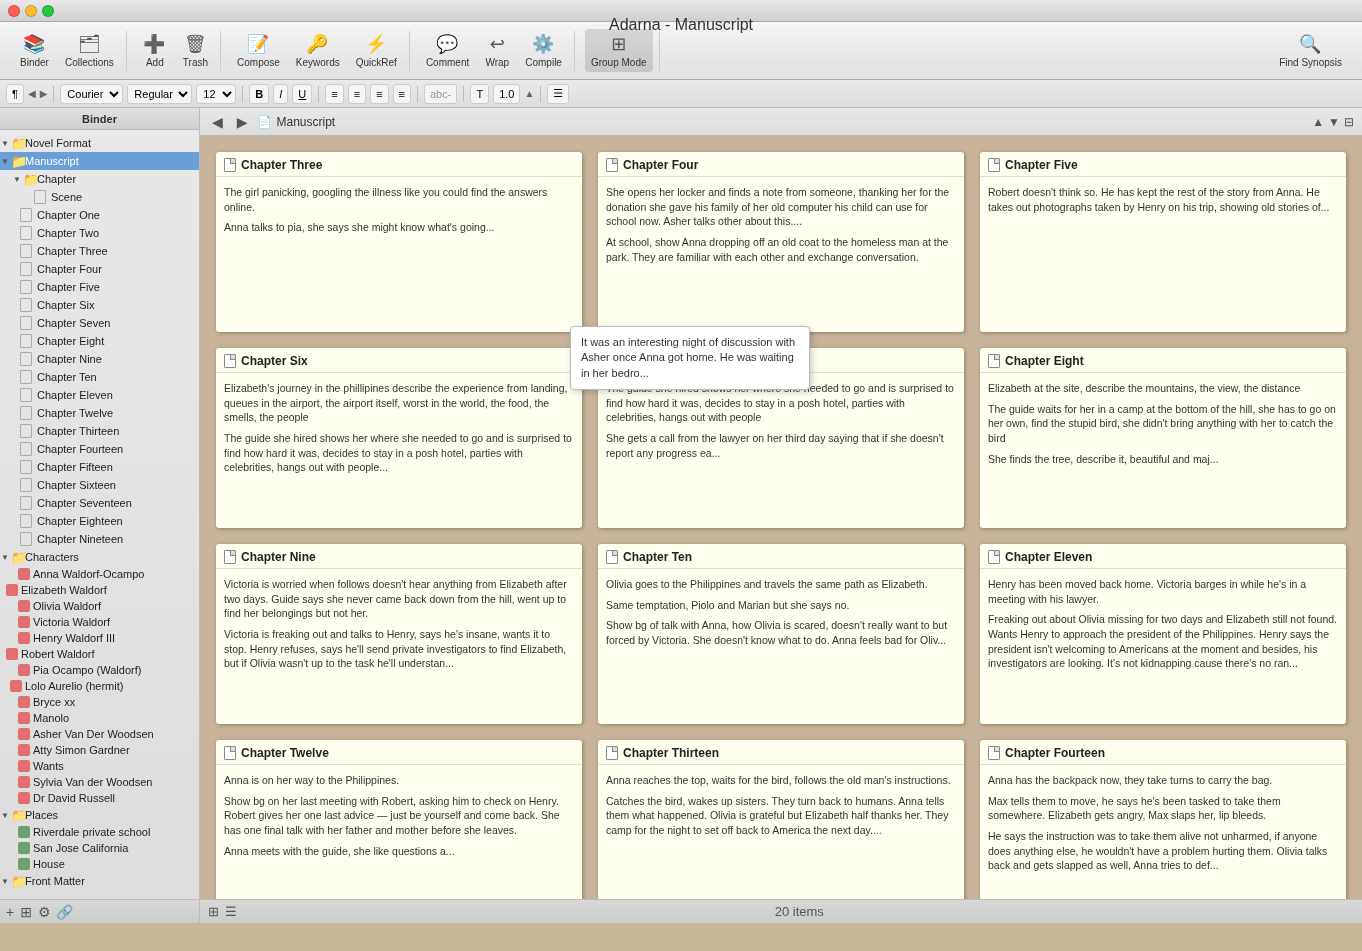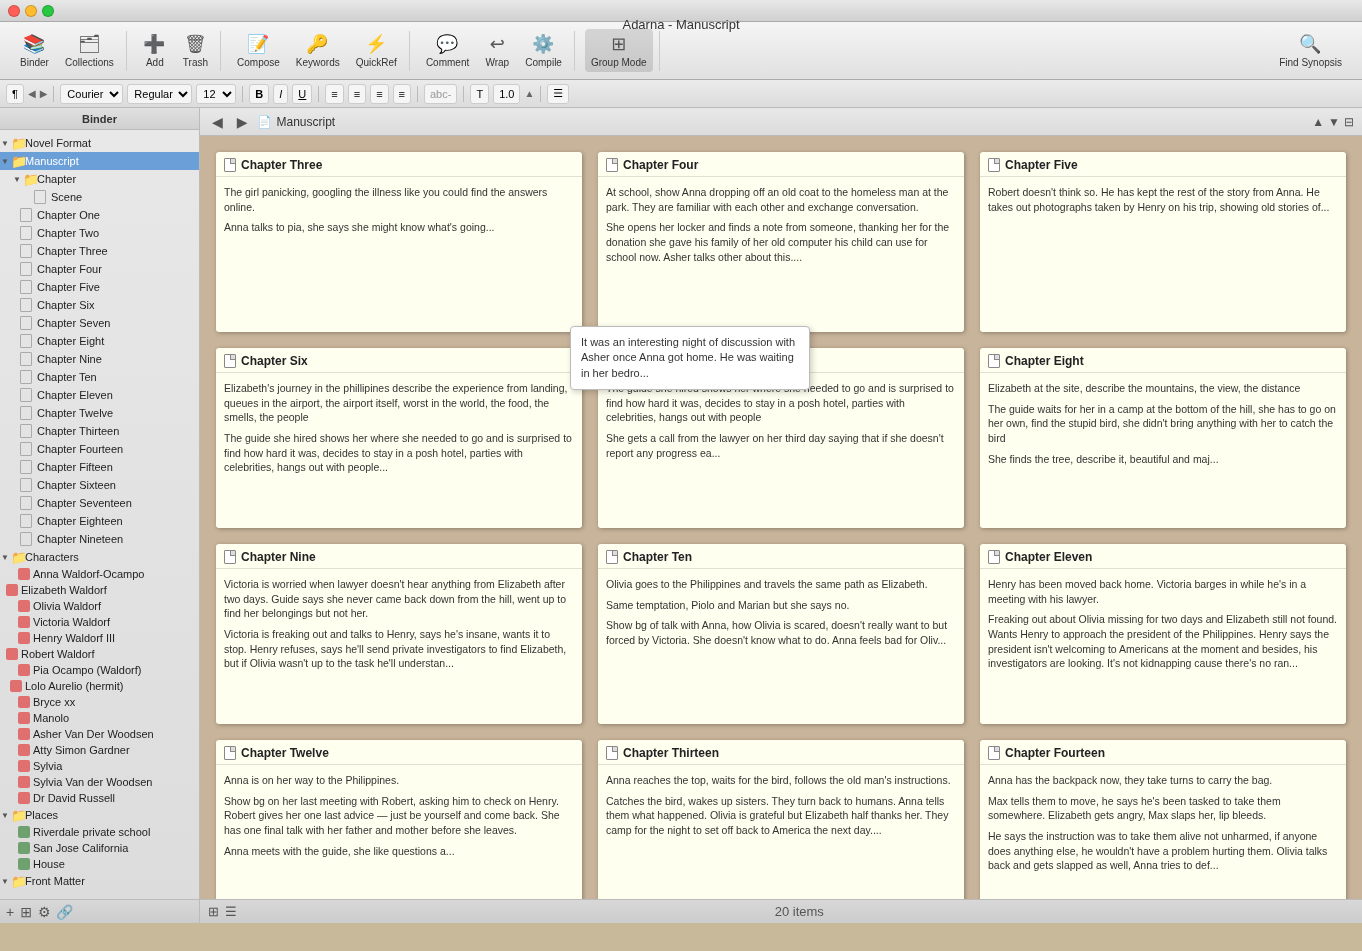--- a/index.html
+++ b/index.html
@@ -5,21 +5,21 @@
     * { box-sizing: border-box; margin: 0; padding: 0; }
     body { font-family: -apple-system, BlinkMacSystemFont, 'Helvetica Neue', Arial, sans-serif; font-size: 12px; background: #c8b99a; overflow: hidden; width: 1362px; height: 951px; }
 
     
     .titlebar { height: 22px; background: linear-gradient(to bottom, #e8e8e8, #d0d0d0); display: flex; align-items: center; justify-content: center; border-bottom: 1px solid #aaa; position: relative; }
     .titlebar-buttons { position: absolute; left: 8px; display: flex; gap: 5px; }
     .tb-btn { width: 12px; height: 12px; border-radius: 50%; border: 1px solid rgba(0,0,0,0.2); }
     .tb-close { background: #ff5f57; }
     .tb-min { background: #febc2e; }
     .tb-max { background: #28c840; }
-    .titlebar-title { font-size: 13px; color: #333; font-weight: 500; margin-top: 28px; }
+    .titlebar-title { font-size: 16px; color: #333; font-weight: 500; margin-top: 28px; }
 
     
     .toolbar { height: 58px; background: linear-gradient(to bottom, #f5f5f5, #e0e0e0); border-bottom: 1px solid #aaa; display: flex; align-items: center; padding: 0 8px; gap: 4px; }
     .toolbar-group { display: flex; align-items: center; gap: 4px; padding: 0 6px; border-right: 1px solid #ccc; height: 40px; }
     .toolbar-group:last-child { border-right: none; }
     .tb-icon-btn { display: flex; flex-direction: column; align-items: center; justify-content: center; gap: 2px; padding: 4px 6px; border-radius: 4px; cursor: pointer; min-width: 36px; }
     .tb-icon { font-size: 18px; color: #555; }
     .tb-label { font-size: 10px; color: #333; }
     .tb-icon-btn.active { background: rgba(0,0,0,0.12); }
 
@@ -393,21 +393,21 @@
         <div class="binder-item" style="padding-left: 18px;">
           <span class="char-icon"></span>
           <span>Asher Van Der Woodsen</span>
         </div>
         <div class="binder-item" style="padding-left: 18px;">
           <span class="char-icon"></span>
           <span>Atty Simon Gardner</span>
         </div>
         <div class="binder-item" style="padding-left: 18px;">
           <span class="char-icon"></span>
-          <span>Sylvia</span>
+          <span>Wants</span>
         </div>
         <div class="binder-item" style="padding-left: 18px;">
           <span class="char-icon"></span>
           <span>Sylvia Van der Woodsen</span>
         </div>
         <div class="binder-item" style="padding-left: 18px;">
           <span class="char-icon"></span>
           <span>Dr David Russell</span>
         </div>
         <div class="binder-item" style="padding-left: 6px;">
@@ -472,22 +472,22 @@
               <p>The girl panicking, googling the illness like you could find the answers online.</p>
               <p>Anna talks to pia, she says she might know what's going...</p>
             </div>
           </div>
           <div class="card">
             <div class="card-header">
               <div class="card-doc-icon"></div>
               <span class="card-title">Chapter Four</span>
             </div>
             <div class="card-body">
+              <p>She opens her locker and finds a note from someone, thanking her for the donation she gave his family of her old computer his child can use for school now. Asher talks other about this....</p>
               <p>At school, show Anna dropping off an old coat to the homeless man at the park. They are familiar with each other and exchange conversation.</p>
-              <p>She opens her locker and finds a note from someone, thanking her for the donation she gave his family of her old computer his child can use for school now. Asher talks other about this....</p>
             </div>
           </div>
           <div class="card">
             <div class="card-header">
               <div class="card-doc-icon"></div>
               <span class="card-title">Chapter Five</span>
             </div>
             <div class="card-body">
               <p>Robert doesn't think so. He has kept the rest of the story from Anna. He takes out photographs taken by Henry on his trip, showing old stories of...</p>
             </div>
@@ -522,21 +522,21 @@
               <p>The guide waits for her in a camp at the bottom of the hill, she has to go on her own, find the stupid bird, she didn't bring anything with her to catch the bird</p>
               <p>She finds the tree, describe it, beautiful and maj...</p>
             </div>
           </div>
           <div class="card">
             <div class="card-header">
               <div class="card-doc-icon"></div>
               <span class="card-title">Chapter Nine</span>
             </div>
             <div class="card-body">
-              <p>Victoria is worried when lawyer doesn't hear anything from Elizabeth after two days. Guide says she never came back down from the hill, went up to find her belongings but not her.</p>
+              <p>Victoria is worried when follows doesn't hear anything from Elizabeth after two days. Guide says she never came back down from the hill, went up to find her belongings but not her.</p>
               <p>Victoria is freaking out and talks to Henry, says he's insane, wants it to stop. Henry refuses, says he'll send private investigators to find Elizabeth, but if Olivia wasn't up to the task he'll understan...</p>
             </div>
           </div>
           <div class="card">
             <div class="card-header">
               <div class="card-doc-icon"></div>
               <span class="card-title">Chapter Ten</span>
             </div>
             <div class="card-body">
               <p>Olivia goes to the Philippines and travels the same path as Elizabeth.</p>

